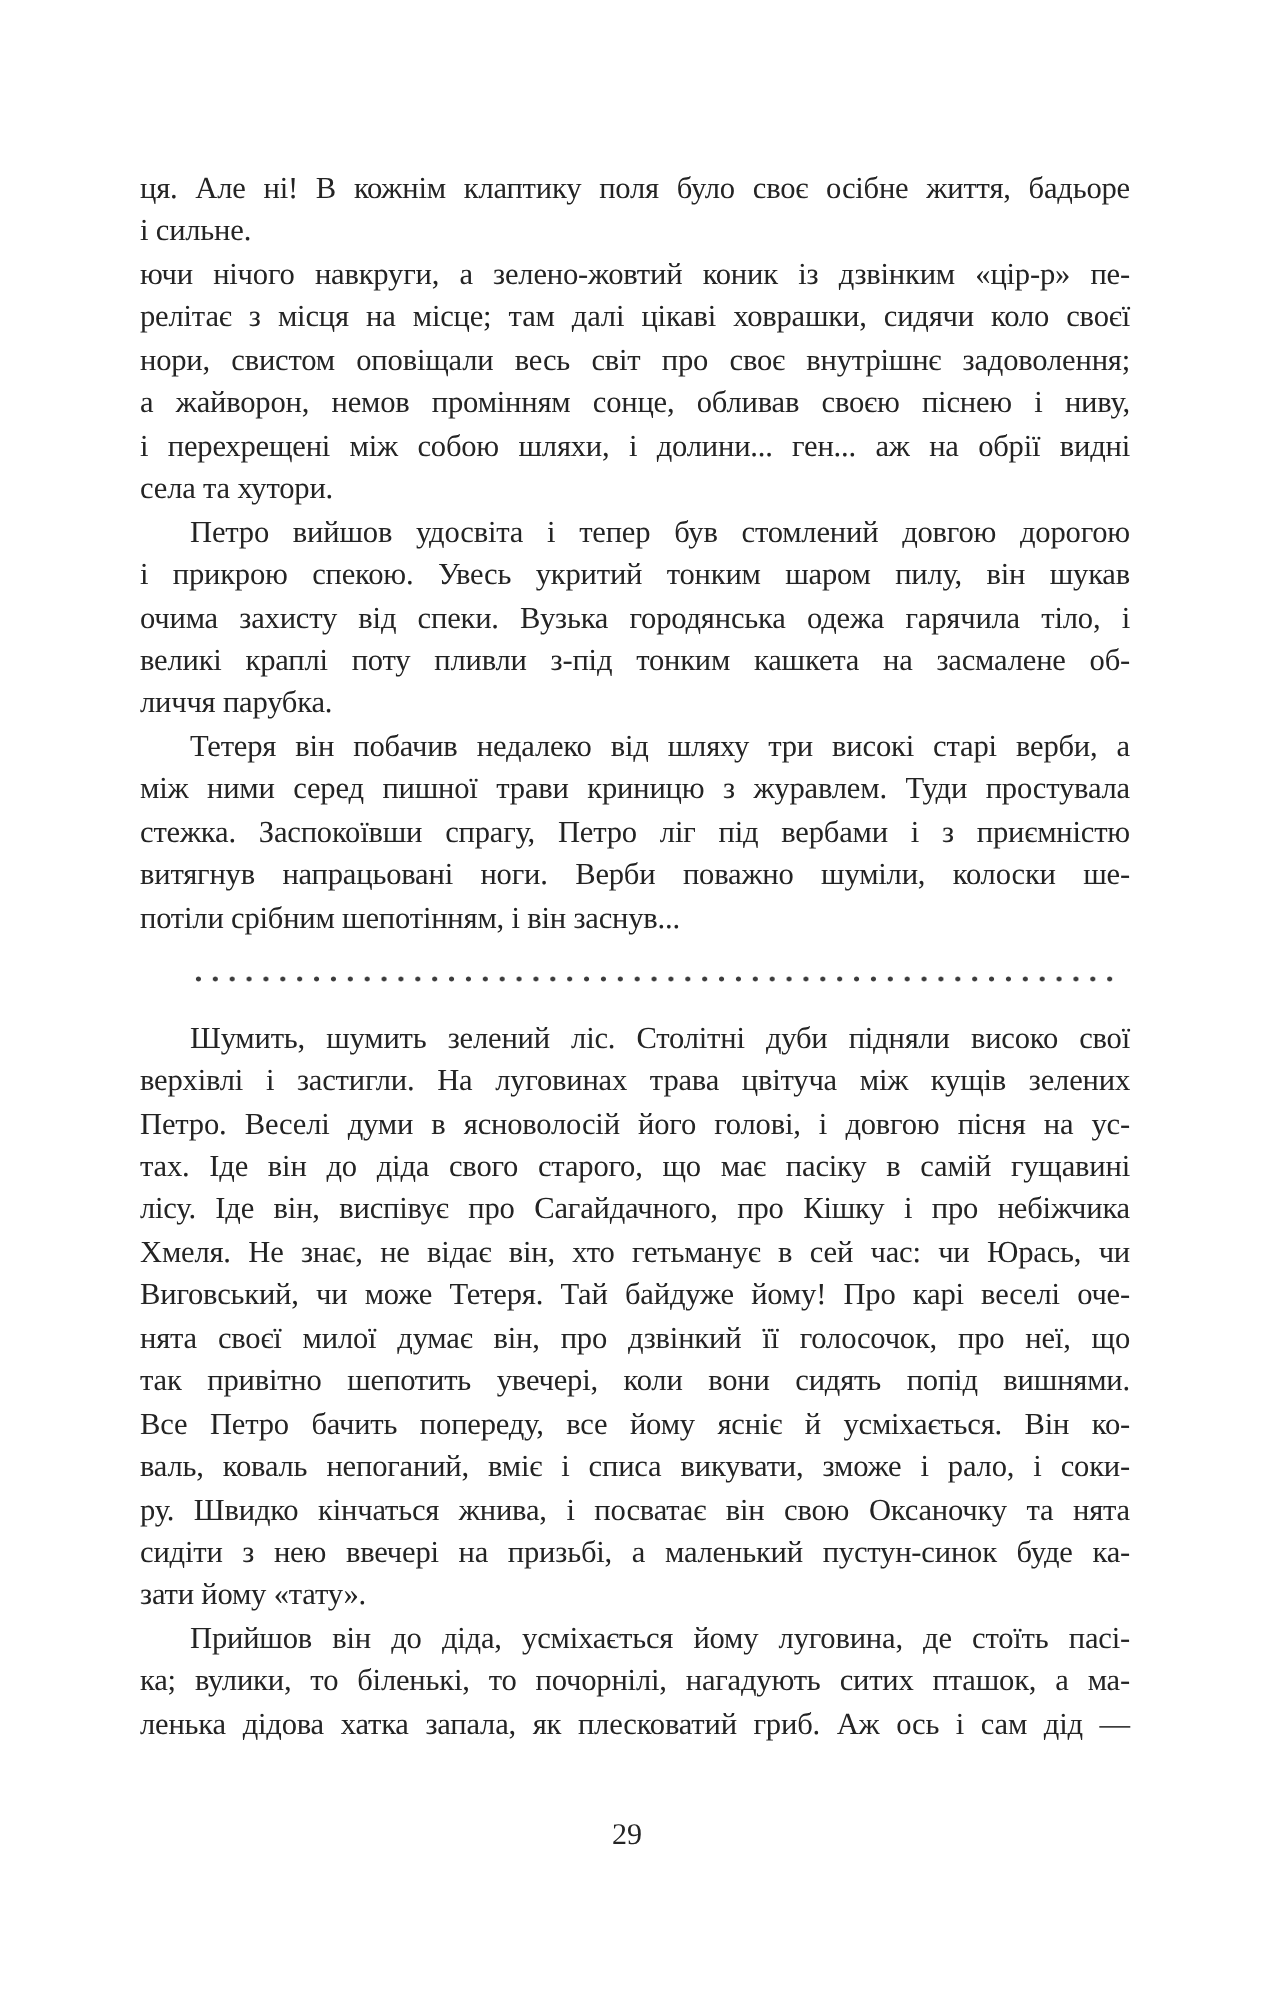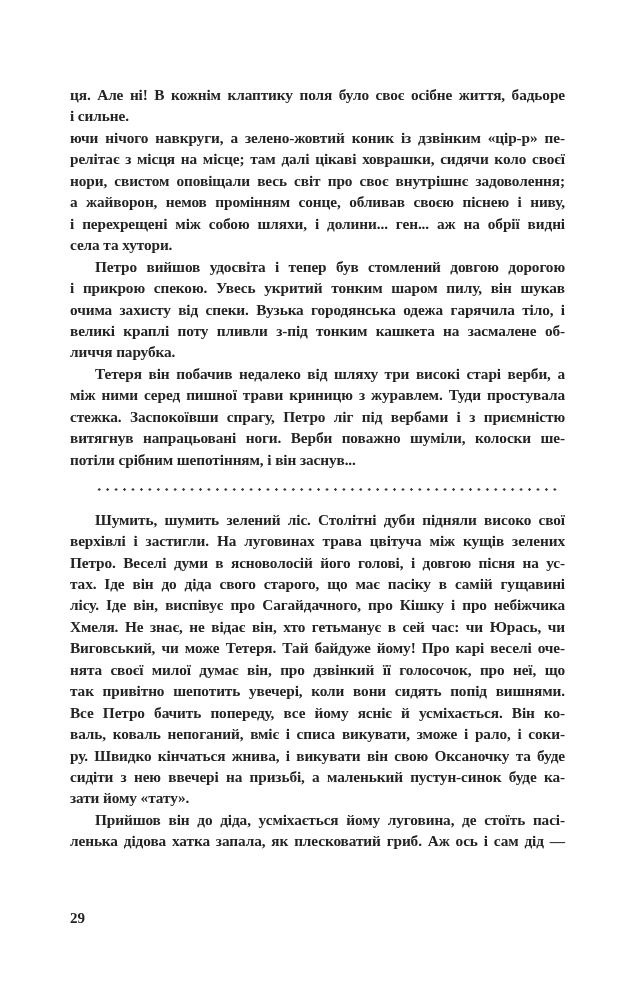--- a/index.html
+++ b/index.html
@@ -1,20 +1,20 @@
 <!DOCTYPE html>
 <html lang="uk" style="--bg: #ffffff; --text: #242424; --dots: #3c3c3c;"><head>
 <meta charset="utf-8">
 <style>
   :root {
     --bg: #ffffff;
     --text: #242424;
     --dots: #3c3c3c;
   }
-  * { box-sizing: border-box; font-weight: bold; }
+  * { box-sizing: border-box; }
   html, body { margin: 0; padding: 0; }
   body {
     width: 635px;
     height: 1000px;
     background: var(--bg);
     font-family: "Liberation Serif", "DejaVu Serif", serif;
   }
   .page {
     position: relative;
     width: 635px;
@@ -47,21 +47,21 @@
     background-image: radial-gradient(circle, var(--dots) 1.05px, rgba(0,0,0,0) 1.45px);
     background-size: 8.45px 21.45px;
     background-repeat: repeat-x;
     background-position: 0 center;
   }
   .page-number {
     position: absolute;
     left: 70px;
     top: 908px;
     width: 487px;
-    text-align: left;
+    text-align: center;
     font-size: 15px;
     line-height: 20px;
     color: var(--text);
   }
 </style>
 </head>
 <body>
 
 <div class="page">
   <main class="text-block">
@@ -97,23 +97,24 @@
         <div class="line">верхівлі і застигли. На луговинах трава цвітуча між кущів зелених</div>
         <div class="line">Петро. Веселі думи в ясноволосій його голові, і довгою пісня на ус-</div>
         <div class="line">тах. Іде він до діда свого старого, що має пасіку в самій гущавині</div>
         <div class="line">лісу. Іде він, виспівує про Сагайдачного, про Кішку і про небіжчика</div>
         <div class="line">Хмеля. Не знає, не відає він, хто гетьманує в сей час: чи Юрась, чи</div>
         <div class="line">Виговський, чи може Тетеря. Тай байдуже йому! Про карі веселі оче-</div>
         <div class="line">нята своєї милої думає він, про дзвінкий її голосочок, про неї, що</div>
         <div class="line">так привітно шепотить увечері, коли вони сидять попід вишнями.</div>
         <div class="line">Все Петро бачить попереду, все йому ясніє й усміхається. Він ко-</div>
         <div class="line">валь, коваль непоганий, вміє і списа викувати, зможе і рало, і соки-</div>
-        <div class="line">ру. Швидко кінчаться жнива, і викувати він свою Оксаночку та буде</div>
+        <div class="line">ру. Швидко кінчаться жнива, і посватає він свою Оксаночку та нята</div>
         <div class="line">сидіти з нею ввечері на призьбі, а маленький пустун-синок буде ка-</div>
         <div class="line last">зати йому «тату».</div>
       </div>
       <div class="paragraph">
         <div class="line indent">Прийшов він до діда, усміхається йому луговина, де стоїть пасі-</div>
+        <div class="line">ка; вулики, то біленькі, то почорнілі, нагадують ситих пташок, а ма-</div>
         <div class="line">ленька дідова хатка запала, як плесковатий гриб. Аж ось і сам дід —</div>
       </div>
     </main>
   <div class="page-number">29</div>
 </div>
 
 </body></html>

